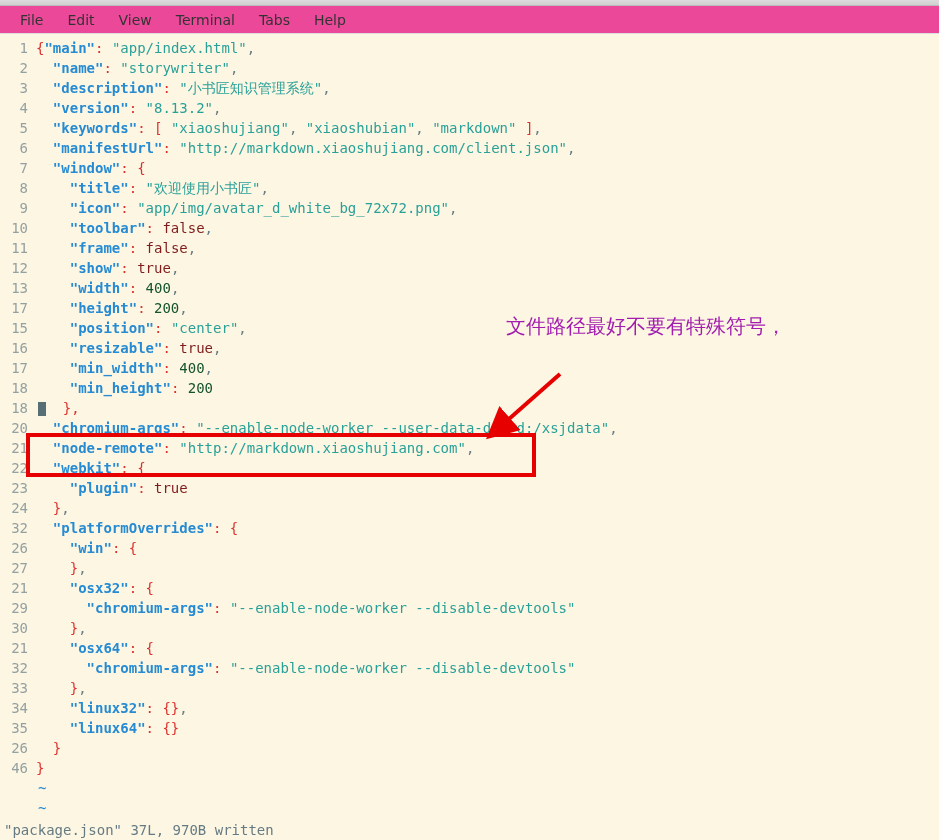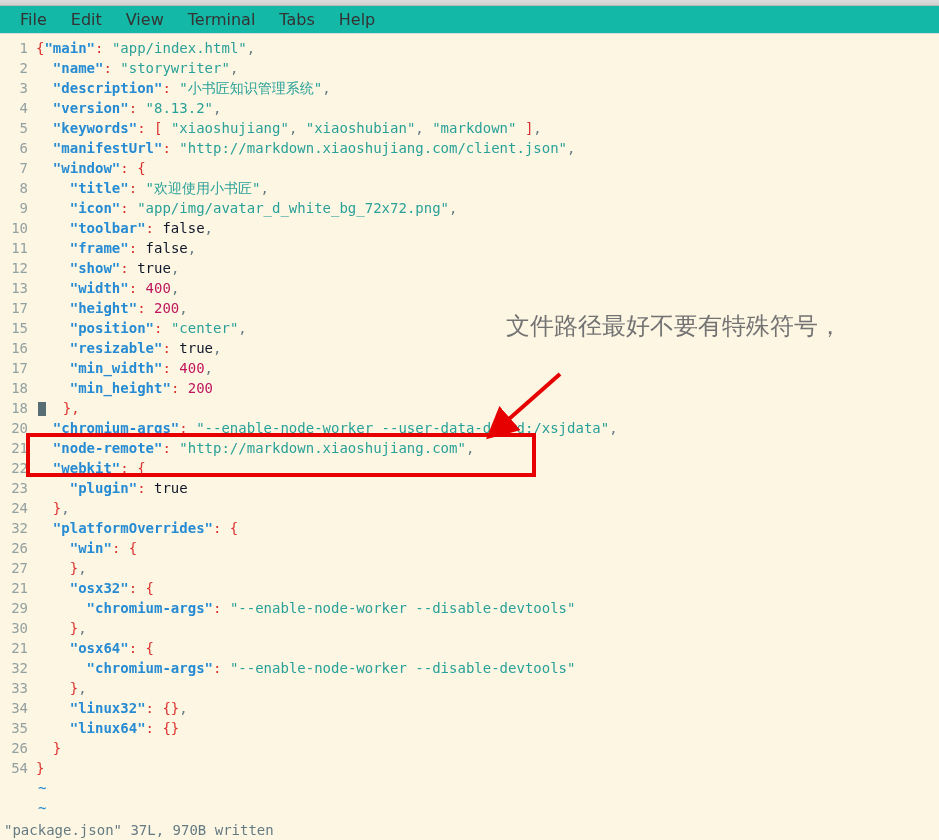--- a/index.html
+++ b/index.html
@@ -11,28 +11,28 @@
   height: 840px;
   overflow: hidden;
   position: relative;
 }
 .titlebar-top {
   height: 6px;
   background: linear-gradient(#dcdcdc, #d0d0d0);
   border-bottom: 1px solid #bbb;
 }
 .menubar {
-  background: #14b8a6;
+  background: #ec4899;
   border-bottom: 1px solid #ddd;
   height: 28px;
   display: flex;
   align-items: center;
   padding: 0 8px;
   font-family: "DejaVu Sans", "Arial", sans-serif;
-  font-size: 16px;
+  font-size: 14px;
   color: #333;
 }
 .menubar .menu-item {
   padding: 4px 12px;
   cursor: default;
 }
 .editor {
   background: #fdf6e3;
   height: calc(100% - 34px);
   display: flex;
@@ -69,35 +69,35 @@
   color: #657b83;
   padding: 0 4px;
   font-size: 14px;
   display: flex;
   align-items: center;
 }
 
 .p  { color: #dc322f; }   
 .k  { color: #268bd2; font-weight: bold; }   
 .s  { color: #2aa198; }   
-.n  { color: #be185d; margin-top: 33px; }   
-.b  { color: #0f172a; }   
+.n  { color: #14532d; margin-top: 33px; }   
+.b  { color: #7f1d1d; }   
 .c  { color: #657b83; }   
 
 
 .annotation-box {
   position: absolute;
   border: 4px solid #e60000;
   pointer-events: none;
 }
 .annotation-text {
   position: absolute;
-  color: #737373;
+  color: #a21caf;
   font-family: "SimSun", "Microsoft YaHei", sans-serif;
-  font-size: 24px;
+  font-size: 20px;
   line-height: 28px;
   pointer-events: none;
   font-weight: 500;
 }
 .annotation-arrow {
   position: absolute;
   pointer-events: none;
 }
 .collapse-marker {
   display: inline-block;
@@ -154,21 +154,21 @@
         <div class="lnum">27</div>
         <div class="lnum">21</div>
         <div class="lnum">29</div>
         <div class="lnum">30</div>
         <div class="lnum">21</div>
         <div class="lnum">32</div>
         <div class="lnum">33</div>
         <div class="lnum">34</div>
         <div class="lnum">35</div>
         <div class="lnum">26</div>
-        <div class="lnum">54</div>
+        <div class="lnum">46</div>
         <div class="lnum">&nbsp;</div>
         <div class="lnum">&nbsp;</div>
       </div>
     <div class="code" id="code"><div class="line"><span class="p">{</span><span class="k">"main"</span><span class="p">: </span><span class="s">"app/index.html"</span><span class="c">,</span></div><div class="line"><span>  </span><span class="k">"name"</span><span class="p">: </span><span class="s">"storywriter"</span><span class="c">,</span></div><div class="line"><span>  </span><span class="k">"description"</span><span class="p">: </span><span class="s">"小书匠知识管理系统"</span><span class="c">,</span></div><div class="line"><span>  </span><span class="k">"version"</span><span class="p">: </span><span class="s">"8.13.2"</span><span class="c">,</span></div><div class="line"><span>  </span><span class="k">"keywords"</span><span class="p">: [ </span><span class="s">"xiaoshujiang"</span><span class="c">, </span><span class="s">"xiaoshubian"</span><span class="c">, </span><span class="s">"markdown"</span><span class="p"> ]</span><span class="c">,</span></div><div class="line"><span>  </span><span class="k">"manifestUrl"</span><span class="p">: </span><span class="s">"http://markdown.xiaoshujiang.com/client.json"</span><span class="c">,</span></div><div class="line"><span>  </span><span class="k">"window"</span><span class="p">: {</span></div><div class="line"><span>    </span><span class="k">"title"</span><span class="p">: </span><span class="s">"欢迎使用小书匠"</span><span class="c">,</span></div><div class="line"><span>    </span><span class="k">"icon"</span><span class="p">: </span><span class="s">"app/img/avatar_d_white_bg_72x72.png"</span><span class="c">,</span></div><div class="line"><span>    </span><span class="k">"toolbar"</span><span class="p">: </span><span class="b">false</span><span class="c">,</span></div><div class="line"><span>    </span><span class="k">"frame"</span><span class="p">: </span><span class="b">false</span><span class="c">,</span></div><div class="line"><span>    </span><span class="k">"show"</span><span class="p">: </span><span class="b">true</span><span class="c">,</span></div><div class="line"><span>    </span><span class="k">"width"</span><span class="p">: </span><span class="n">400</span><span class="c">,</span></div><div class="line"><span>    </span><span class="k">"height"</span><span class="p">: </span><span class="n">200</span><span class="c">,</span></div><div class="line"><span>    </span><span class="k">"position"</span><span class="p">: </span><span class="s">"center"</span><span class="c">,</span></div><div class="line"><span>    </span><span class="k">"resizable"</span><span class="p">: </span><span class="b">true</span><span class="c">,</span></div><div class="line"><span>    </span><span class="k">"min_width"</span><span class="p">: </span><span class="n">400</span><span class="c">,</span></div><div class="line"><span>    </span><span class="k">"min_height"</span><span class="p">: </span><span class="n">200</span></div><div class="line"><span class="collapse-marker"></span><span>  </span><span class="p">},</span></div><div class="line"><span>  </span><span class="k">"chromium-args"</span><span class="p">: </span><span class="s">"--enable-node-worker --user-data-dir=d:/xsjdata"</span><span class="c">,</span></div><div class="line"><span>  </span><span class="k">"node-remote"</span><span class="p">: </span><span class="s">"http://markdown.xiaoshujiang.com"</span><span class="c">,</span></div><div class="line"><span>  </span><span class="k">"webkit"</span><span class="p">: {</span></div><div class="line"><span>    </span><span class="k">"plugin"</span><span class="p">: </span><span class="b">true</span></div><div class="line"><span>  </span><span class="p">}</span><span class="c">,</span></div><div class="line"><span>  </span><span class="k">"platformOverrides"</span><span class="p">: {</span></div><div class="line"><span>    </span><span class="k">"win"</span><span class="p">: {</span></div><div class="line"><span>    </span><span class="p">}</span><span class="c">,</span></div><div class="line"><span>    </span><span class="k">"osx32"</span><span class="p">: {</span></div><div class="line"><span>      </span><span class="k">"chromium-args"</span><span class="p">: </span><span class="s">"--enable-node-worker --disable-devtools"</span></div><div class="line"><span>    </span><span class="p">}</span><span class="c">,</span></div><div class="line"><span>    </span><span class="k">"osx64"</span><span class="p">: {</span></div><div class="line"><span>      </span><span class="k">"chromium-args"</span><span class="p">: </span><span class="s">"--enable-node-worker --disable-devtools"</span></div><div class="line"><span>    </span><span class="p">}</span><span class="c">,</span></div><div class="line"><span>    </span><span class="k">"linux32"</span><span class="p">: {}</span><span class="c">,</span></div><div class="line"><span>    </span><span class="k">"linux64"</span><span class="p">: {}</span></div><div class="line"><span>  </span><span class="p">}</span></div><div class="line"><span class="p">}</span></div><div class="tilde">~</div><div class="tilde">~</div></div>
   </div>
   <div class="statusbar">
     <span>"package.json" 37L, 970B written</span>
   </div>
 
   <div class="annotation-box" id="ann-box" style="left: 26px; top: 399px; width: 510px; height: 44px;"></div>

